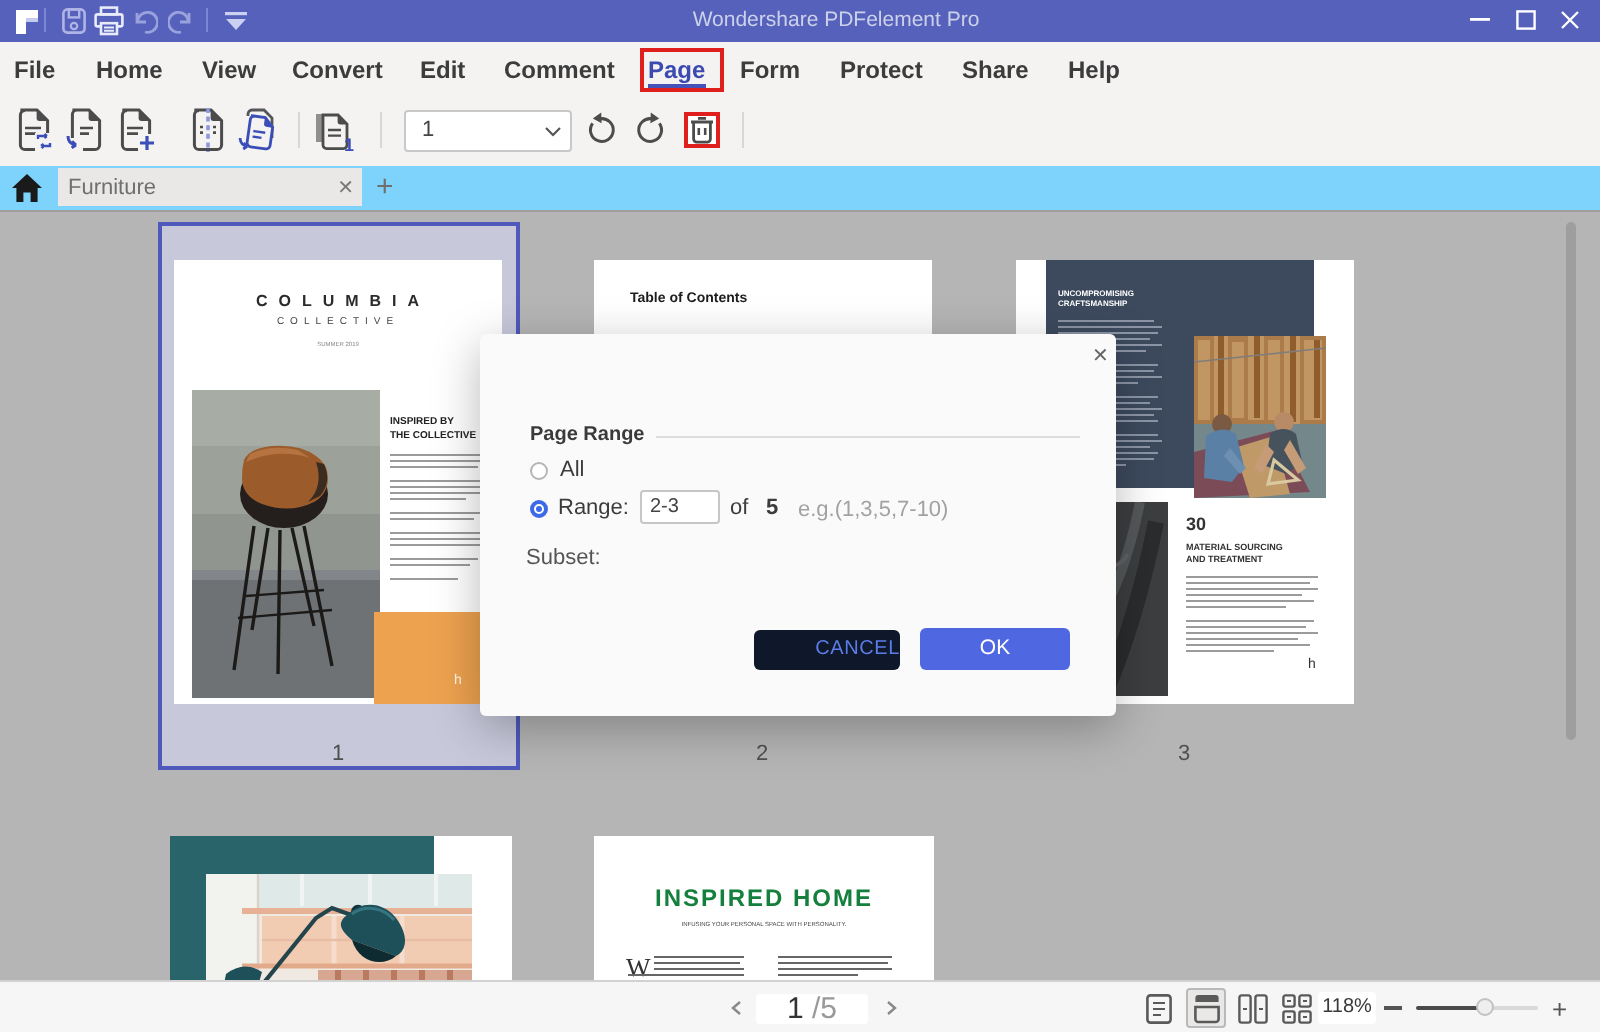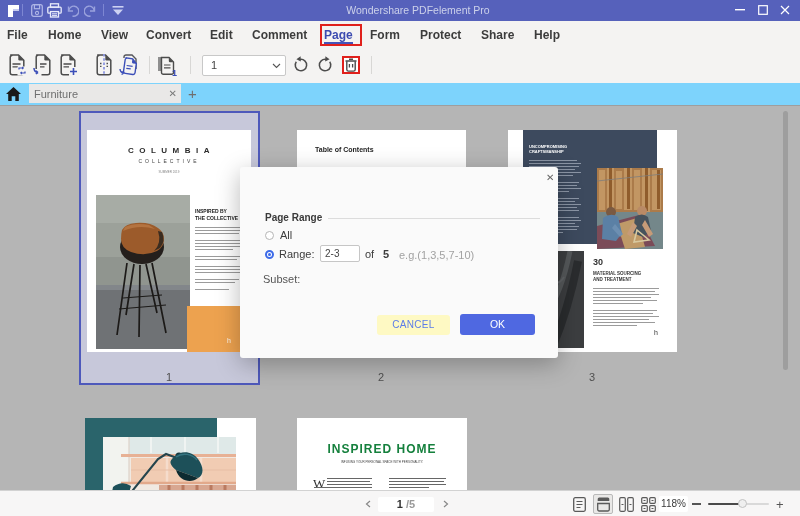--- a/index.html
+++ b/index.html
@@ -42,26 +42,26 @@
 #dlg .groupline { position:absolute; left:88px; top:51px; width:212px; height:1px; background:#dcdcdc; }
 .radio { position:absolute; width:9px; height:9px; border-radius:50%; background:#fff; border:1px solid #b5b5b5; }
 .radio.sel { border:2px solid #3d6be8; }
 .radio.sel::after { content:""; position:absolute; left:1px; top:1px; width:3px; height:3px; border-radius:50%; background:#3d6be8; }
 #dlg .rlabel { position:absolute; font-size:11px; color:#3c3c3c; }
 #dlg .rinput { position:absolute; left:80px; top:78px; width:40px; height:17px; background:#fff; border:1px solid #c6c6c6; border-radius:2px; font-size:10px; color:#444; padding:2px 0 0 4px; }
 #dlg .eg { position:absolute; left:159px; top:82px; font-size:11px; color:#a2a2a2; }
 #dlg .subsel { position:absolute; left:60px; top:103px; width:230px; height:19px; background:#fff; border:1px solid #4a6fe3; border-radius:3px; }
 #dlg .subsel .stext { position:absolute; left:9px; top:3.5px; font-size:10.5px; color:#333; }
 #dlg .btn { position:absolute; border-radius:3px; font-size:10.5px; text-align:center; }
-#dlg #bcancel { left:137px; top:148px; width:73px; height:20px; background:#fef9c3; color:#5c7ce8; line-height:20px; letter-spacing:0.3px; font-size:10px; }
+#dlg #bcancel { left:137px; top:148px; width:73px; height:20px; background:#0f172a; color:#5c7ce8; line-height:20px; letter-spacing:0.3px; font-size:10px;text-align:right; }
 #dlg #bok { left:220px; top:147px; width:75px; height:21px; background:#4f68e1; color:#fff; line-height:21px; }
 
 
 #statusbar { position:absolute; left:0; top:490px; width:800px; height:26px; background:#f7f6f6; border-top:1px solid #d2d2d2; }
-#pgbox { position:absolute; left:378px; top:6px; width:56px; height:15px; background:#fff; border-radius:2px; text-align:center; font-size:11px; color:#3a3a3a; line-height:15px;font-weight:bold; }
+#pgbox { position:absolute; left:378px; top:6px; width:56px; height:15px; background:#fff; border-radius:2px; text-align:center; font-size:15px; color:#3a3a3a; line-height:15px; }
 .sbchev { position:absolute; top:6px; font-size:11px; color:#777; }
 #zoombox { position:absolute; left:659px; top:5px; width:29px; height:16px; background:#fff; font-size:10px; color:#3a3a3a; line-height:16px; text-align:center; border-radius:2px; }
 </style>
 </head>
 <body>
 <div id="app">
 
   <div id="titlebar">
     <svg style="position:absolute;left:8px;top:5px;" width="11" height="12" viewBox="0 0 11 12">
       <path d="M0,0 h11 v4 h-6 v8 h-5 z" fill="#ffffff"></path>

